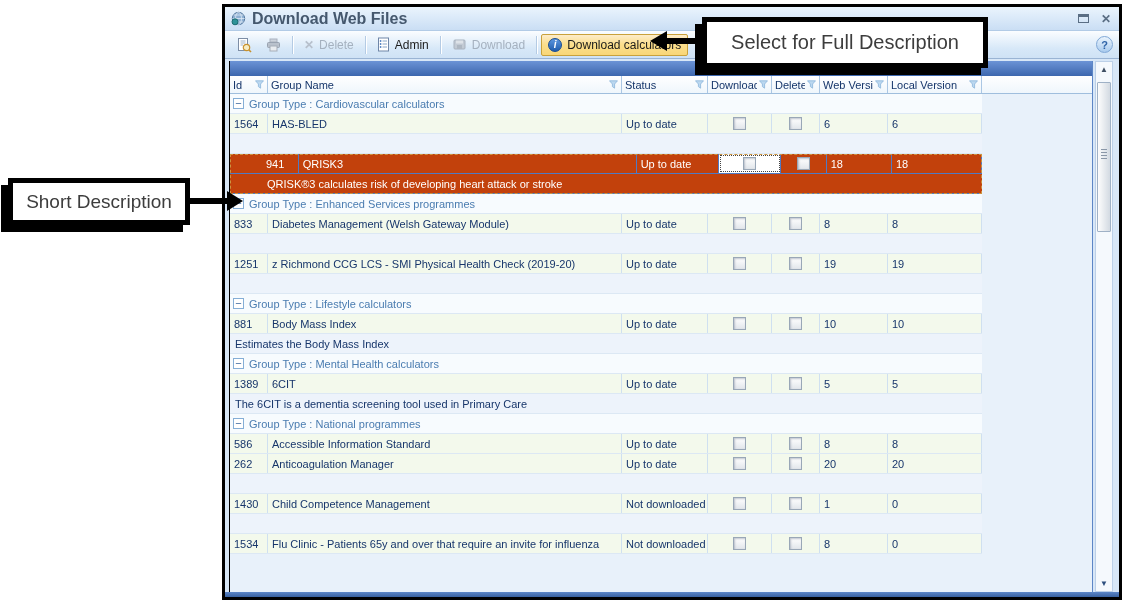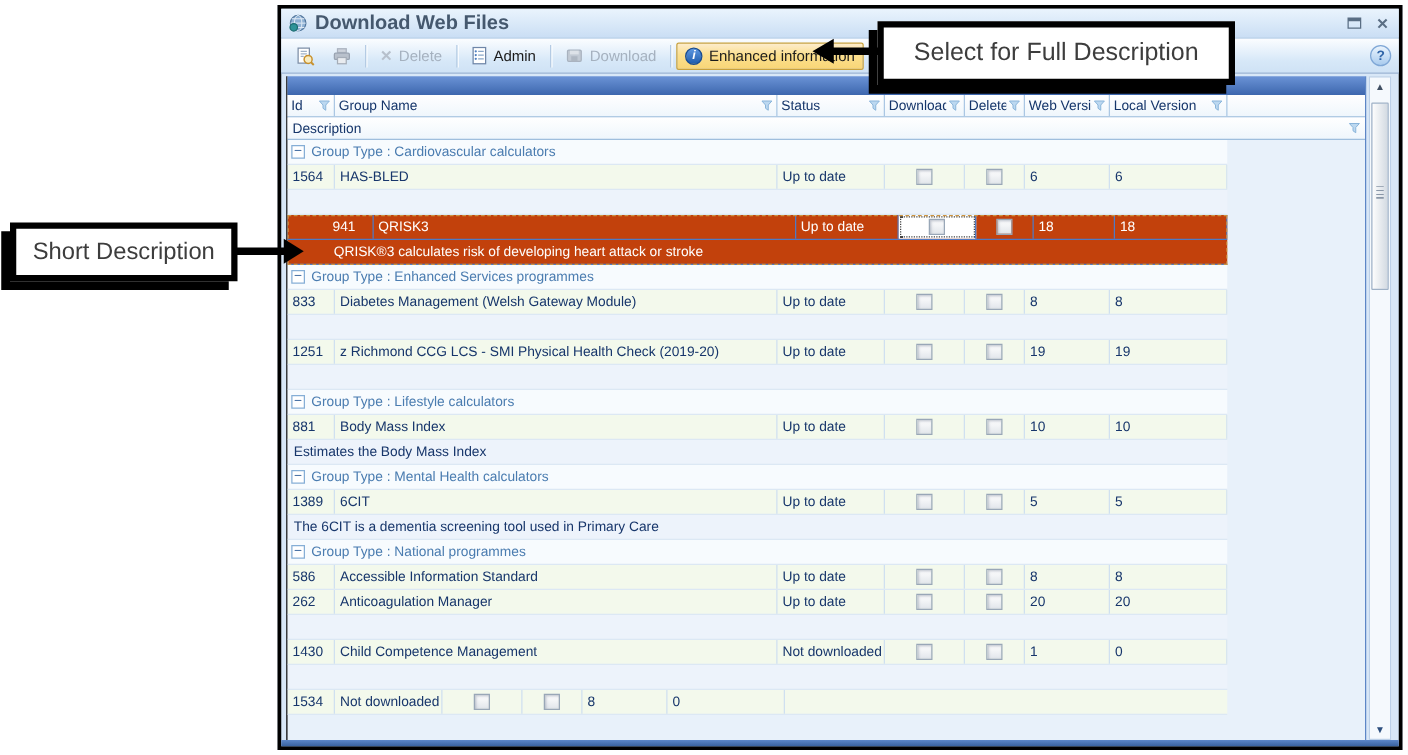--- a/index.html
+++ b/index.html
@@ -170,21 +170,21 @@
           <rect x="2" y="2" width="11" height="9" rx="1" fill="#c2cad4" stroke="#a8b2bf"></rect>
           <rect x="4" y="2.5" width="7" height="3" fill="#dde2e8"></rect>
           <rect x="5" y="7" width="5" height="4" fill="#aeb7c2"></rect>
         </svg>
       </span>
       <span class="lbl">Download</span>
     </button>
     <span class="tsep"></span>
     <button class="tbtn highlight">
       <span class="info-circle">i</span>
-      <span class="lbl">Enhanced information</span>
+      <span class="lbl">Download calculators</span>
     </button>
     <span class="help-btn">?</span>
   </div>
 
   <div class="grid-area">
     <div id="grid">
       <div class="grid-strip"></div>
       <div class="header-row" id="header-row">
           <div class="hcell c0">
             <span class="lbl">Id</span>
@@ -237,28 +237,20 @@
           <div class="hcell c6">
             <span class="lbl">Local Version</span>
             <span class="funnel">
               <svg width="9" height="9" viewBox="0 0 9 9">
                 <path d="M0.5 0.8 H8.5 L5.6 4 V8.2 L3.4 6.6 V4 Z" fill="#bcd8f0" stroke="#89b4da" stroke-width="0.8"></path>
               </svg>
             </span>
           </div>
           <div class="h-fill"></div>
         </div>
-      <div class="desc-header">
-        <span class="lbl">Description</span>
-        <span class="funnel">
-          <svg width="9" height="9" viewBox="0 0 9 9">
-              <path d="M0.5 0.8 H8.5 L5.6 4 V8.2 L3.4 6.6 V4 Z" fill="#bcd8f0" stroke="#89b4da" stroke-width="0.8"></path>
-            </svg>
-        </span>
-      </div>
       <div id="grid-rows">
           <div class="row group">
             <span class="collapse-box">−</span>
             <span>Group Type : Cardiovascular calculators</span>
           </div>
           <div class="row data">
             <div class="cell c0">
               <span>1564</span>
             </div>
             <div class="cell c1">
@@ -518,20 +510,23 @@
             </div>
           </div>
           <div class="row desc">
             <div class="desc-cell">
               <span></span>
             </div>
           </div>
           <div class="row data">
             <div class="cell c0">
               <span>1534</span>
+            </div>
+            <div class="cell c1">
+              <span>Flu Clinic - Patients 65y and over that require an invite for influenza</span>
             </div>
             <div class="cell c2">
               <span>Not downloaded</span>
             </div>
             <div class="cell c3">
               <span class="checkbox"></span>
             </div>
             <div class="cell c4">
               <span class="checkbox"></span>
             </div>

